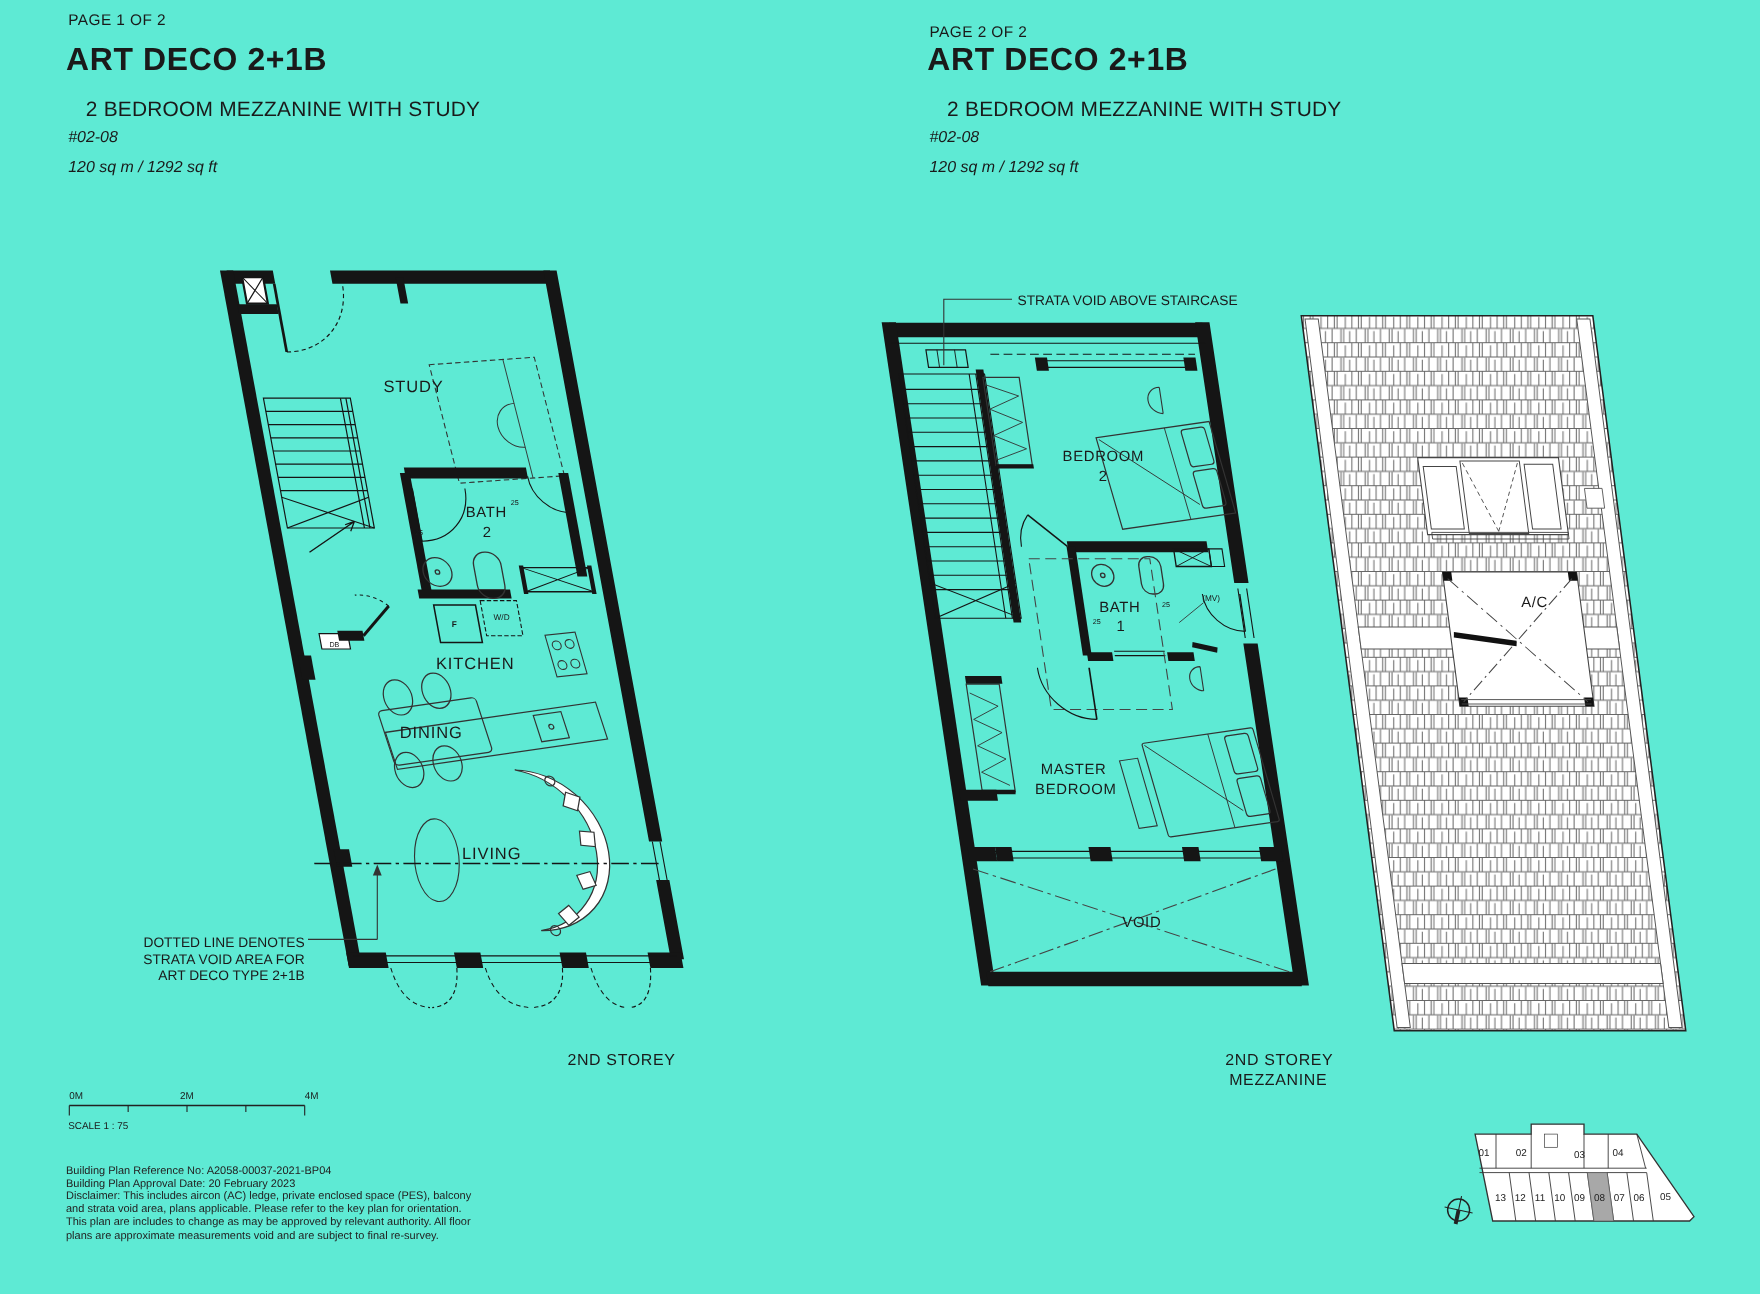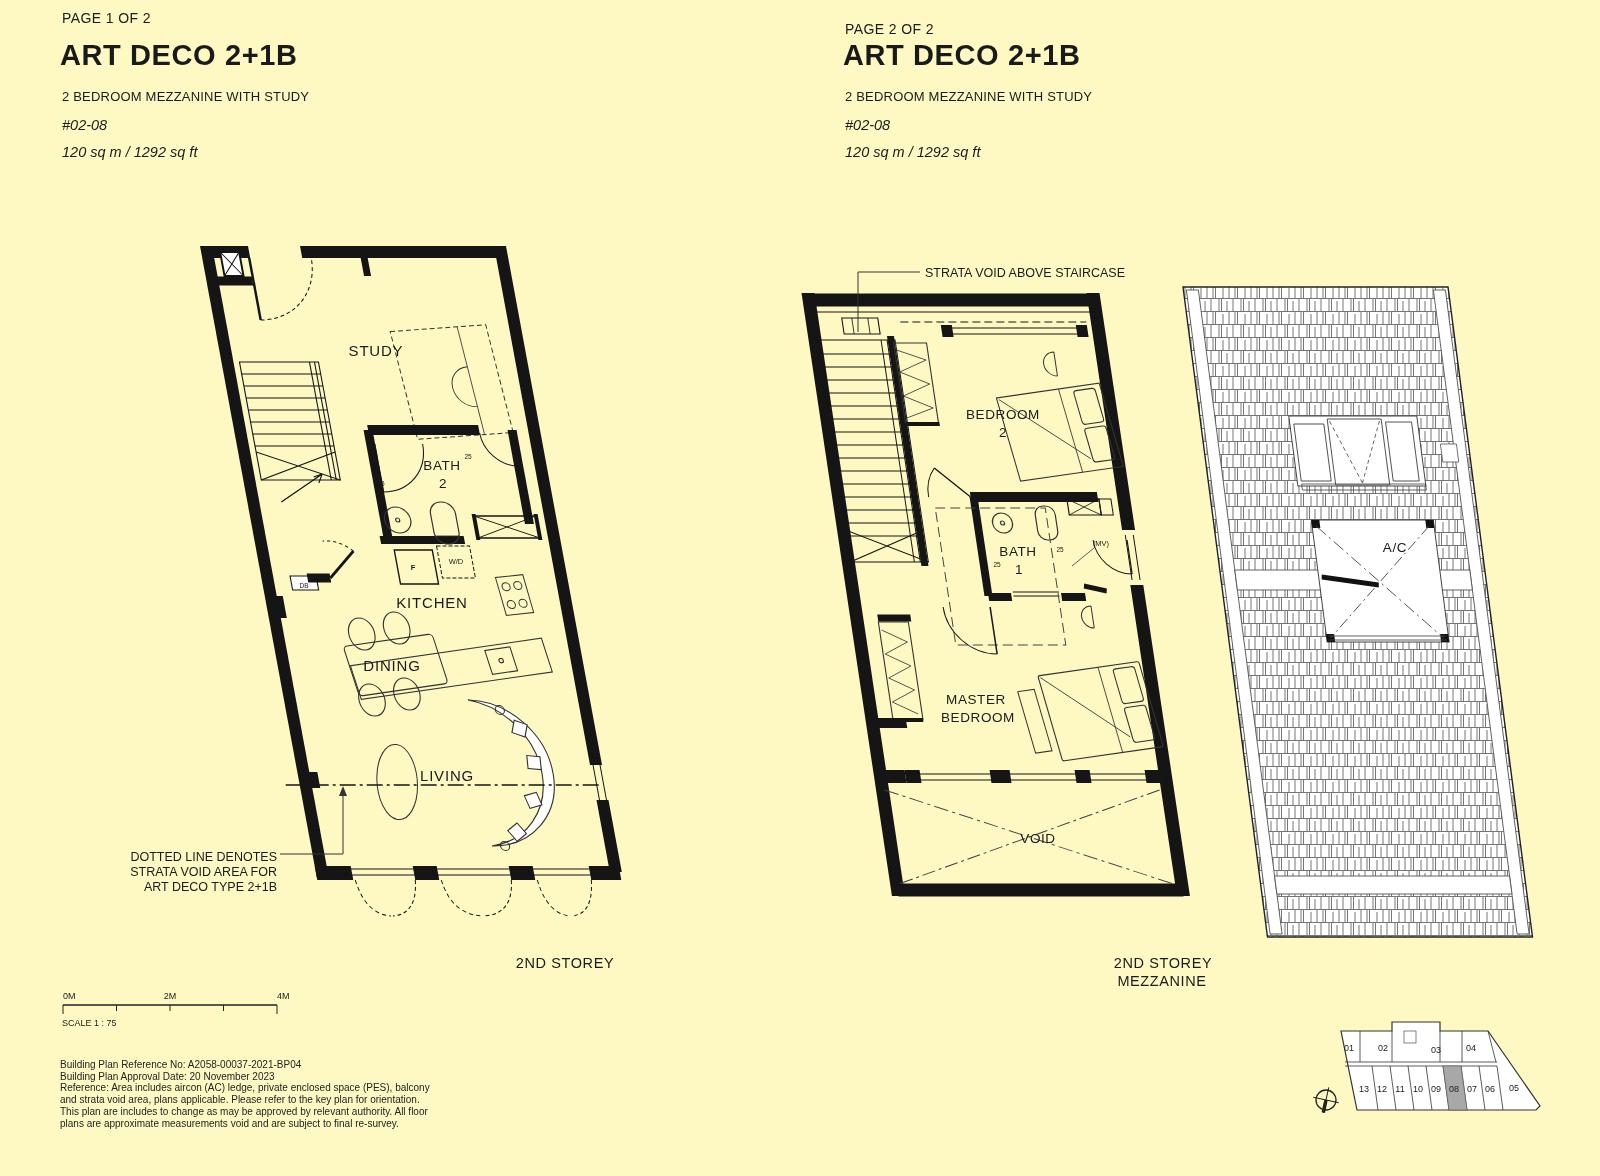--- a/index.html
+++ b/index.html
@@ -1,21 +1,21 @@
 <!DOCTYPE html>
 <html><head>
 <meta charset="utf-8">
 <style>
   html,body{margin:0;padding:0;background:#fff;}
-  .canvas{position:relative;width:1600px;height:1176px;background:#fef9c3;overflow:hidden;
+  .canvas{position:relative;width:1600px;height:1176px;background:#5eead4;overflow:hidden;
           font-family:"Liberation Sans",sans-serif;color:#1a1a1a;}
   .abs{position:absolute;white-space:nowrap;}
   .pglabel{font-size:14px;letter-spacing:0.4px;}
   .title{font-size:29px;font-weight:bold;letter-spacing:0.6px;text-align:center;}
-  .subtitle{font-size:13px;letter-spacing:0.2px;}
+  .subtitle{font-size:19px;letter-spacing:0.2px;margin-left:16px;}
   .meta{font-size:14.5px;font-style:italic;}
   .notes{font-size:10px;line-height:11.7px;color:#222;}
   svg{position:absolute;overflow:visible;}
   svg text{font-family:"Liberation Sans",sans-serif;fill:#1a1a1a;}
   .rm{font-size:15px;letter-spacing:0.8px;}
   .rm2{font-size:13.5px;letter-spacing:0.6px;}
   .tiny{font-size:6.5px;}
   .app{font-size:7.5px;}
   .ann{font-size:12.5px;}
   .storey{font-size:14.5px;letter-spacing:0.6px;}
@@ -195,22 +195,22 @@
       <path d="M63,1005 V1014 M116.5,1005 V1011 M170,1005 V1011 M223.5,1005 V1011 M277,1005 V1014" stroke-width="1"></path>
     </g>
     <text class="sb" x="63" y="999">0M</text>
     <text class="sb" x="170" y="999" text-anchor="middle">2M</text>
     <text class="sb" x="277" y="999">4M</text>
     <text class="sb" x="62" y="1026">SCALE 1 : 75</text>
   </svg>
 
   <div class="abs notes" style="left:60px;top:1059px">
     <div>Building Plan Reference No: A2058-00037-2021-BP04</div>
-    <div>Building Plan Approval Date: 20 November 2023</div>
-    <div>Reference: Area includes aircon (AC) ledge, private enclosed space (PES), balcony</div>
+    <div>Building Plan Approval Date: 20 February 2023</div>
+    <div>Disclaimer: This includes aircon (AC) ledge, private enclosed space (PES), balcony</div>
     <div>and strata void area, plans applicable. Please refer to the key plan for orientation.</div>
     <div>This plan are includes to change as may be approved by relevant authority. All floor</div>
     <div>plans are approximate measurements void and are subject to final re-survey.</div>
   </div>
 
   <svg style="left:780px;top:240px" width="430" height="760" viewBox="780 240 430 760">
     <g transform="matrix(1,0,0.15,1,-43.95,0)" fill="none" stroke="#151515">
       <g stroke-width="13">
         <path d="M808,300 H1093"></path>
         <path d="M808,293 V896"></path>

